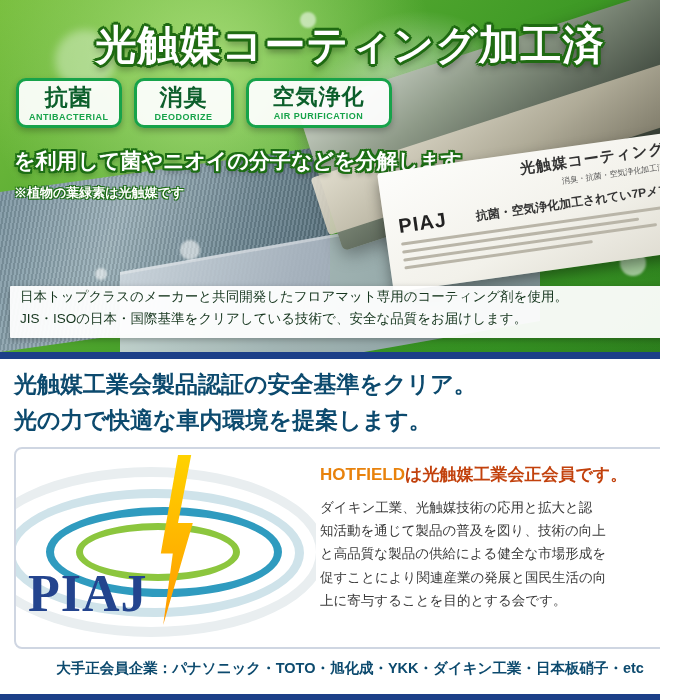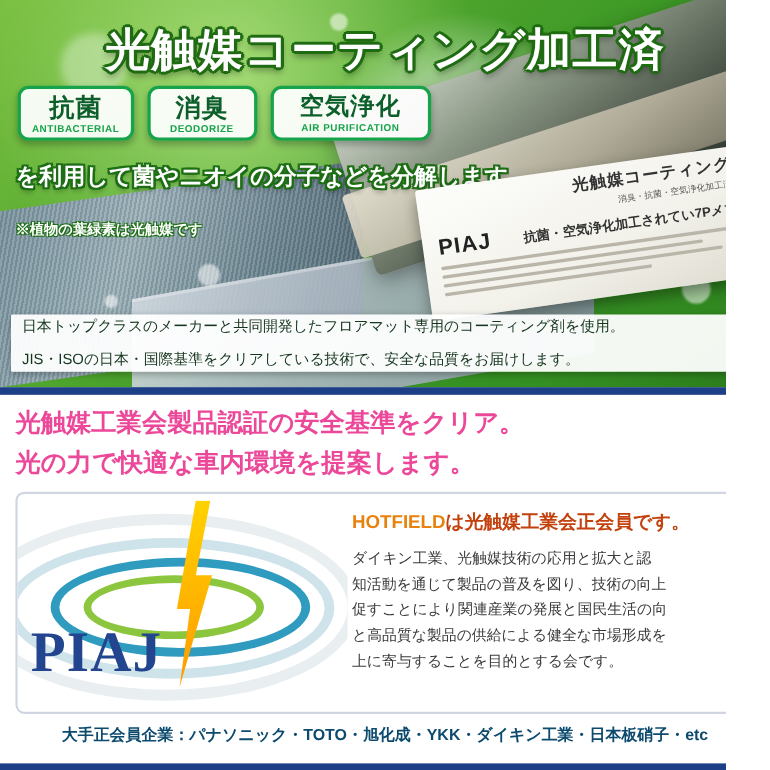--- a/index.html
+++ b/index.html
@@ -83,21 +83,21 @@
   .lead{position:absolute;left:14px;top:146px;width:470px;}
   .lead .ln{
     font-size:21px;font-weight:bold;color:#ffffff;line-height:1.45;
     text-shadow:
       2px 0 0 #1d6e14,-2px 0 0 #1d6e14,0 2px 0 #1d6e14,0 -2px 0 #1d6e14,
       2px 2px 0 #1d6e14,-2px 2px 0 #1d6e14,2px -2px 0 #1d6e14,-2px -2px 0 #1d6e14,
       0 4px 5px rgba(0,0,0,.4);
     white-space:nowrap;
   }
   .lead .note{
-    margin-top:24px;font-size:13px;font-weight:bold;color:#ffffff;
+    margin-top:8px;font-size:13px;font-weight:bold;color:#ffffff;
     text-shadow:1px 1px 0 #1d6e14,-1px 1px 0 #1d6e14,1px -1px 0 #1d6e14,-1px -1px 0 #1d6e14;
   }
 
   
   .tag{
     position:absolute;right:16px;top:152px;width:300px;height:120px;
     background:linear-gradient(160deg,#fdfdfb 0%, #f2f1ea 60%, #dedbd0 100%);
     transform:rotate(-8deg);
     box-shadow:0 6px 14px rgba(0,0,0,.4);
     border-radius:3px;overflow:hidden;
@@ -113,35 +113,35 @@
   .tag .lines div{height:3px;background:#b9b5a8;margin-bottom:5px;border-radius:2px;}
   .tag .lines div:nth-child(2){width:88%}
   .tag .lines div:nth-child(3){width:94%}
   .tag .lines div:nth-child(4){width:70%}
 
   
   .capbox{
     position:absolute;left:10px;top:286px;width:680px;height:52px;
     background:rgba(255,255,255,0.94);
     border-radius:1px;
-    display:flex;flex-direction:column;justify-content:space-between;
+    display:flex;flex-direction:column;justify-content:flex-start;
     padding:0 10px;box-sizing:border-box;
     box-shadow:0 2px 6px rgba(0,0,0,.25);
   }
   .capbox div{font-size:13.5px;color:#15351d;line-height:1.65;white-space:nowrap;}
 
   
   .divider{position:absolute;left:0;top:352px;width:700px;height:7px;background:#1c3f88;}
 
   
   .bottom{position:absolute;left:0;top:359px;width:700px;height:341px;background:#ffffff;}
 
   .h2{position:absolute;left:14px;top:8px;width:672px;}
   .h2 .ln{
-    font-size:23px;font-weight:bold;color:#ec4899;line-height:1.55;white-space:nowrap;
+    font-size:23px;font-weight:bold;color:#0c4a6e;line-height:1.55;white-space:nowrap;
     text-shadow:0 1px 0 rgba(255,255,255,.8);
   }
 
   
   .panel{
     position:absolute;left:14px;top:88px;width:672px;height:198px;
     border:2px solid #cfd6e2;border-radius:8px;background:#ffffff;overflow:hidden;
   }
   .piaj{
     position:absolute;left:0;top:0;width:300px;height:194px;overflow:hidden;
@@ -249,22 +249,22 @@
         <div class="swoosh" style="left:60px;top:74px;width:150px;height:44px;border:7px solid #8cc63e;"></div>
         <div class="bolt"></div>
         <div class="word">PIAJ</div>
       </div>
 
       <div class="rightcol">
         <div class="rh"><span>HOTFIELD</span><span class="blue">は光触媒工業会正会員です。</span></div>
         <div class="rp">
           <div>ダイキン工業、光触媒技術の応用と拡大と認</div>
           <div>知活動を通じて製品の普及を図り、技術の向上</div>
+          <div>と高品質な製品の供給による健全な市場形成を</div>
           <div>促すことにより関連産業の発展と国民生活の向</div>
-          <div>と高品質な製品の供給による健全な市場形成を</div>
           <div>上に寄与することを目的とする会です。</div>
         </div>
       </div>
     </div>
 
     <div class="members">大手正会員企業：パナソニック・TOTO・旭化成・YKK・ダイキン工業・日本板硝子・etc</div>
     <div class="botline"></div>
   </div>
 </div>
 

